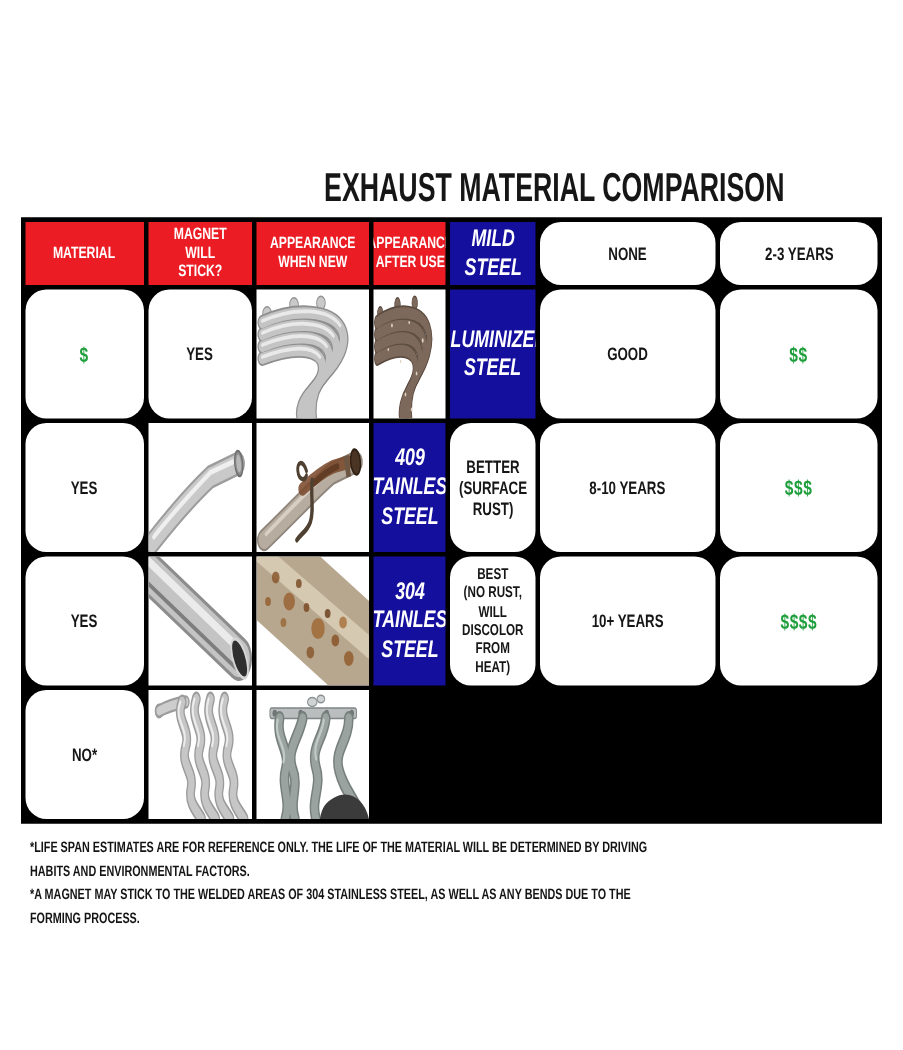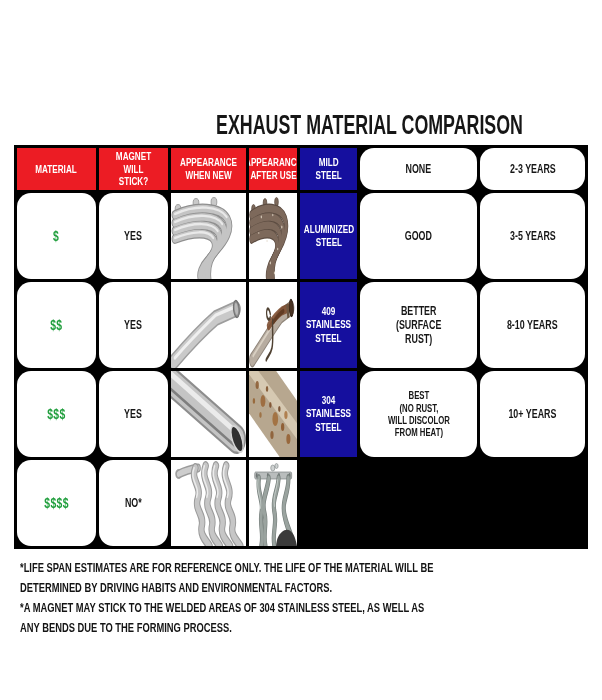--- a/index.html
+++ b/index.html
@@ -13,27 +13,27 @@
   .title-wrap .cond{transform:scaleX(.66);font-size:27px;line-height:1;color:#161616;letter-spacing:0px;}
   .tbl{
     width:574px;margin:6px auto 0 auto;box-sizing:border-box;
     background:#000;border:3px solid #000;
     display:grid;gap:3px;
     grid-template-columns:79px 69px 75px 48px 57px 117px 105px;
     grid-template-rows:42px 86px 86px 86px 86px;
   }
   .c{background:#fff;display:flex;align-items:center;justify-content:center;text-align:center;overflow:hidden;}
   .hdr{background:#ec1c24;color:#fff;font-size:11px;line-height:1.15;}
-  .mat{background:#150f9e;color:#fff;font-size:11px;line-height:1.2;}
+  .mat{background:#150f9e;color:#fff;font-size:16px;line-height:1.2;font-style:italic;}
   .val{font-size:12px;line-height:1.18;color:#161616;border-radius:14px;}
   .cost{color:#1f9e3c;font-size:14px;letter-spacing:.5px;}
   .img{padding:0;}
   .img svg{display:block;width:100%;height:100%;}
   .notes{margin:9px 0 0 20px;}
-  .note{font-size:13px;line-height:1.55;color:#141414;}
+  .note{font-size:10px;line-height:1.55;color:#141414;}
   .note .cond{transform:scaleX(.72);transform-origin:left center;white-space:normal;}
 </style>
 </head>
 <body>
 
 <div class="title-wrap">
   <span class="cond">EXHAUST MATERIAL COMPARISON</span>
 </div>
 
 <div class="tbl">
@@ -118,23 +118,20 @@
       </g>
     </svg>
   </div>
 
   <div class="c mat">
       <span class="cond">ALUMINIZED
 STEEL</span>
     </div>
   <div class="c val">
       <span class="cond">GOOD</span>
-    </div>
-  <div class="c val">
-      <span class="cond">3-5 YEARS</span>
     </div>
   <div class="c val cost">
       <span class="cond">$$</span>
     </div>
   <div class="c val">
       <span class="cond">YES</span>
     </div>
   <div class="c img">
     <svg viewBox="0 0 117 86" preserveAspectRatio="none">
       <g fill="none" stroke-linecap="round">

